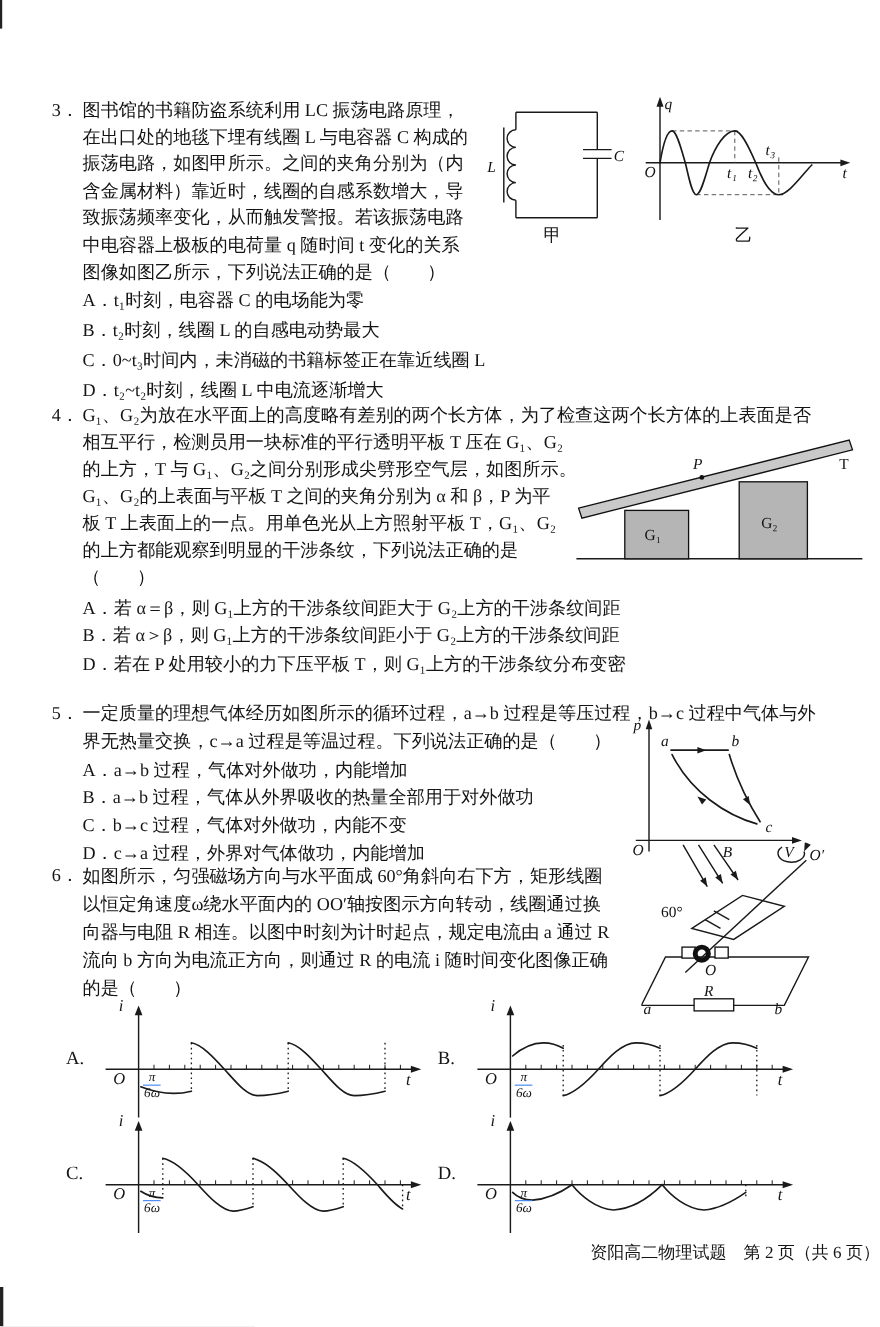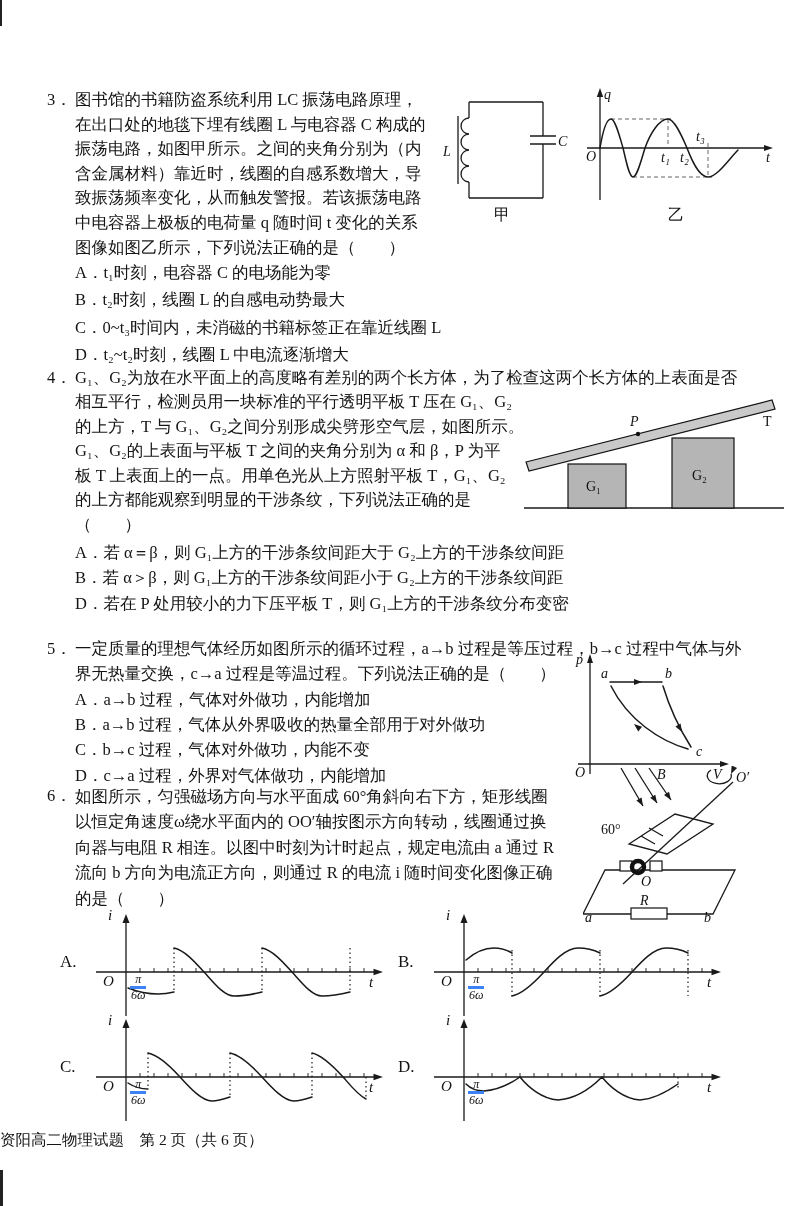--- a/index.html
+++ b/index.html
@@ -10,31 +10,31 @@
   .nowrap div{white-space:nowrap}
   .qnum{position:absolute;white-space:nowrap}
   .figcap{position:absolute;font-size:16px;color:#141414}
   .gletter{position:absolute;font-size:17px;color:#141414}
   .graph{position:absolute;width:300px;height:105px}
   .graph .yl{position:absolute;left:22px;top:-6px;font-style:italic;font-size:15px;line-height:15px}
   .graph .ol{position:absolute;left:17px;top:60px;font-style:italic;font-size:15px;line-height:15px}
   .graph .tl{position:absolute;left:283px;top:61px;font-style:italic;font-size:15px;line-height:15px}
   .frac{position:absolute;display:inline-flex;flex-direction:column;align-items:center;
         font-size:12px;font-style:italic;line-height:1.05;color:#141414}
-  .frac .den{border-top:3px solid #3b82f6;padding:0 1px}
+  .frac .den{border-top:1px solid #3b82f6;padding:0 1px}
   svg{display:block}
   .stroke{stroke:#1a1a1a;fill:none;stroke-width:1.3}
   .curve{stroke:#1a1a1a;fill:none;stroke-width:1.5;stroke-linecap:round}
   .dots{stroke:#1a1a1a;fill:none;stroke-width:1.2;stroke-dasharray:1.5,3}
   .dash{stroke:#555;fill:none;stroke-width:0.9;stroke-dasharray:4,3}
   .ticks{stroke:#1a1a1a;fill:none;stroke-width:0.9}
   .ah{fill:#1a1a1a;stroke:none}
   .svt{font-family:"Liberation Serif","DejaVu Serif",serif;font-size:14px;font-style:italic;fill:#111}
   .svtu{font-family:"Liberation Serif","DejaVu Serif",serif;font-size:14px;font-style:normal;fill:#111}
-  .footer{position:absolute;left:0;top:1128px;width:100%;text-align:left;font-size:15.5px}
+  .footer{position:absolute;left:0;top:1128px;width:100%;text-align:right;font-size:15.5px}
   .edgemark{position:absolute;background:#222}
 </style>
 </head>
 <body>
 
 <div class="page">
 
   <div class="edgemark" style="left:0;top:0;width:2px;height:26px"></div>
   <div class="edgemark" style="left:0;top:1170px;width:3px;height:36px"></div>
 

